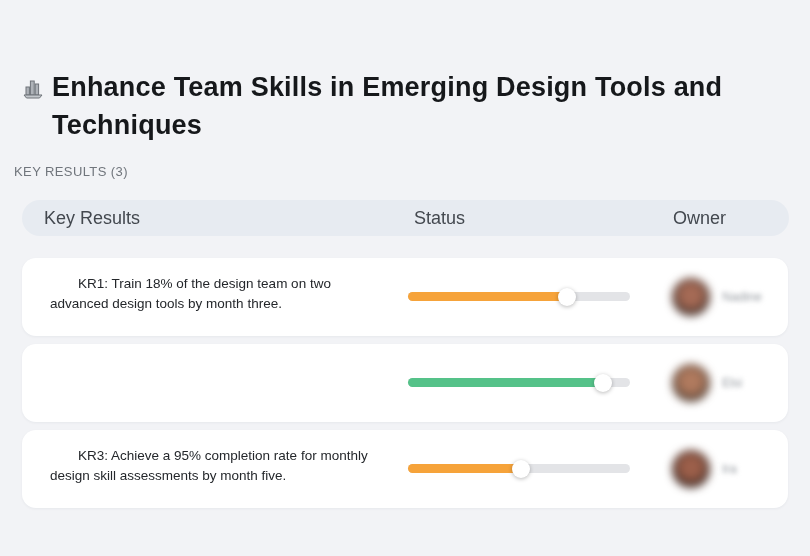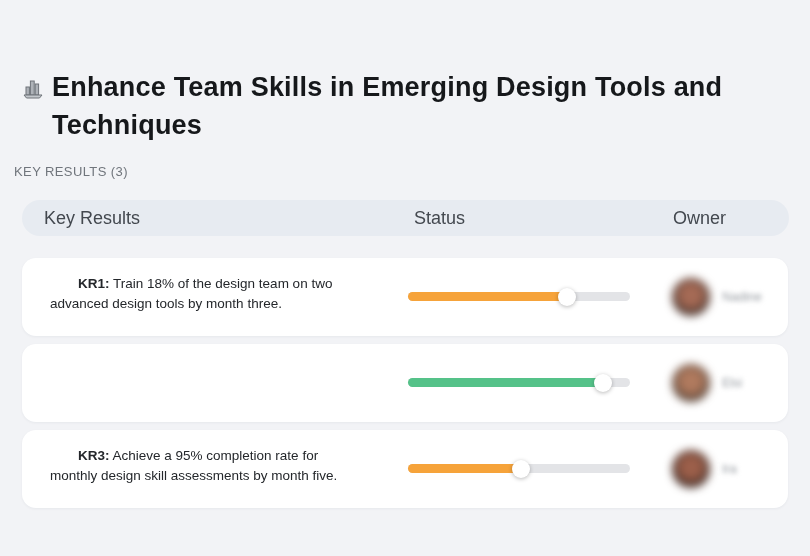--- a/index.html
+++ b/index.html
@@ -59,21 +59,21 @@
     box-shadow: 0 1px 3px rgba(25,35,55,0.05);
   }
   .row-1 { top: 258px; }
   .row-2 { top: 344px; }
   .row-3 { top: 430px; }
 
   .kr-text {
     position: absolute; left: 28px; top: 16px; width: 318px;
     font-size: 13.5px; line-height: 20px; color: #24272b;
   }
-  .kr-label { font-weight: 700; padding-left: 28px; }
+  .kr-label { font-weight: 400; padding-left: 28px; }
 
   .progress-track {
     position: absolute; left: 386px; top: 34px;
     width: 222px; height: 9px;
     background: #e3e4e7; border-radius: 5px;
   }
   .progress-fill {
     position: relative; height: 9px; border-radius: 5px;
   }
   .progress-thumb {

